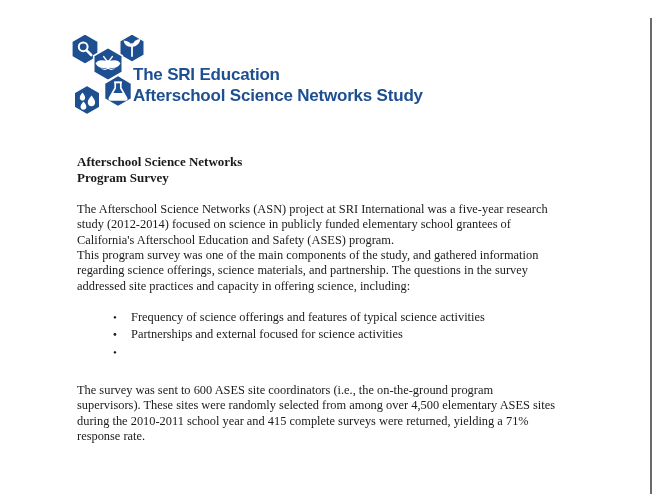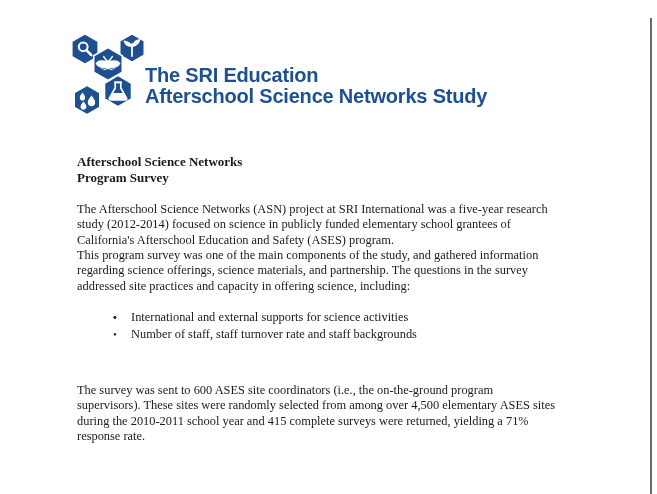--- a/index.html
+++ b/index.html
@@ -22,26 +22,25 @@
   .page-edge-right{
     left:650px;top:18px;width:2px;height:476px;
     background:var(--page-border);
   }
   
   .logo-mark{left:64px;top:35px;width:84px;height:84px;}
   .logo-wordmark{
     left:133px;top:65px;
     font-family:"Liberation Sans","DejaVu Sans",sans-serif;
     font-weight:bold;
-    font-size:20px;
+    font-size:17px;
     letter-spacing:-0.2px;
     line-height:20.5px;
     color:var(--brand-blue);
     white-space:pre;
-    margin-left:12px;
   }
   
   .doc-title{
     left:77px;top:154px;width:526px;
     text-align:left;
     font-weight:bold;
     font-size:13px;
     line-height:15.5px;
     white-space:pre-line;
   }
@@ -123,22 +122,22 @@
 Program Survey</div>
 
 <div class="abs para para-1">The Afterschool Science Networks (ASN) project at SRI International was a five-year research
 study (2012-2014) focused on science in publicly funded elementary school grantees of
 California's Afterschool Education and Safety (ASES) program.</div>
 <div class="abs para para-2">This program survey was one of the main components of the study, and gathered information
 regarding science offerings, science materials, and partnership. The questions in the survey
 addressed site practices and capacity in offering science, including:</div>
 
 <ul class="abs bullets">
+  <li><span class="dot">•</span><span>Frequency of science offerings and features of typical science activities</span></li>
   <li><span class="dot">•</span></li>
+  <li><span class="dot">•</span><span>Partnerships and external focused for science activities</span></li>
   <li><span class="dot">•</span></li>
-  <li><span class="dot">•</span><span>International and external supports for science activities</span></li>
-  <li><span class="dot">•</span><span>Number of staff, staff turnover rate and staff backgrounds</span></li>
 </ul>
 
 <div class="abs para para-3">The survey was sent to 600 ASES site coordinators (i.e., the on-the-ground program
 supervisors). These sites were randomly selected from among over 4,500 elementary ASES sites
 during the 2010-2011 school year and 415 complete surveys were returned, yielding a 71%
 response rate.</div>
 
 </body></html>

